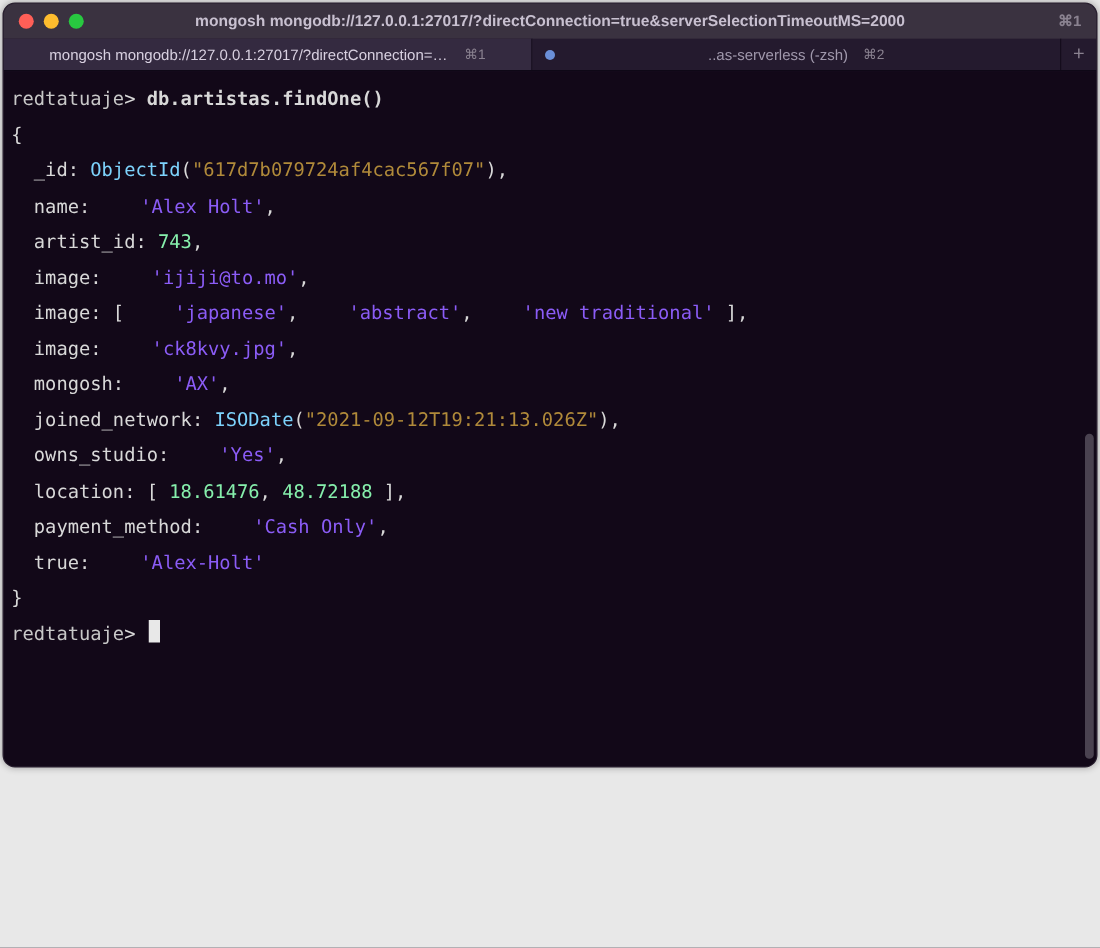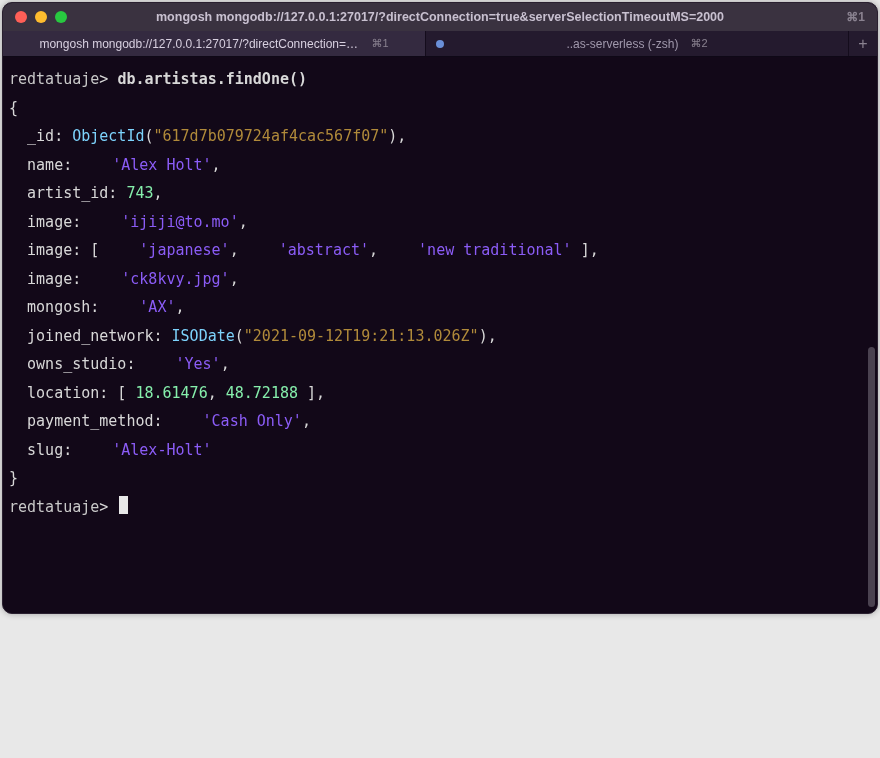--- a/index.html
+++ b/index.html
@@ -183,19 +183,19 @@
   <span class="key">name</span><span class="punct">: </span><span class="strq">'Alex Holt'</span><span class="punct">,</span>
   <span class="key">artist_id</span><span class="punct">: </span><span class="num">743</span><span class="punct">,</span>
   <span class="key">image</span><span class="punct">: </span><span class="strq">'ijiji@to.mo'</span><span class="punct">,</span>
   <span class="key">image</span><span class="punct">: [ </span><span class="strq">'japanese'</span><span class="punct">, </span><span class="strq">'abstract'</span><span class="punct">, </span><span class="strq">'new traditional'</span><span class="punct"> ],</span>
   <span class="key">image</span><span class="punct">: </span><span class="strq">'ck8kvy.jpg'</span><span class="punct">,</span>
   <span class="key">mongosh</span><span class="punct">: </span><span class="strq">'AX'</span><span class="punct">,</span>
   <span class="key">joined_network</span><span class="punct">: </span><span class="fn">ISODate</span><span class="punct">(</span><span class="str">"2021-09-12T19:21:13.026Z"</span><span class="punct">),</span>
   <span class="key">owns_studio</span><span class="punct">: </span><span class="strq">'Yes'</span><span class="punct">,</span>
   <span class="key">location</span><span class="punct">: [ </span><span class="num">18.61476</span><span class="punct">, </span><span class="num">48.72188</span><span class="punct"> ],</span>
   <span class="key">payment_method</span><span class="punct">: </span><span class="strq">'Cash Only'</span><span class="punct">,</span>
-  <span class="key">slug</span><span class="punct">: </span><span class="strq">'Alex-Holt'</span>
+  <span class="key">true</span><span class="punct">: </span><span class="strq">'Alex-Holt'</span>
 <span class="brace">}</span>
 <span class="prompt-db">redtatuaje</span><span class="punct">&gt;</span> <span class="cursor"></span>
     <div class="scrollbar"></div>
   </div>
 
 </div>
 
 </body></html>

